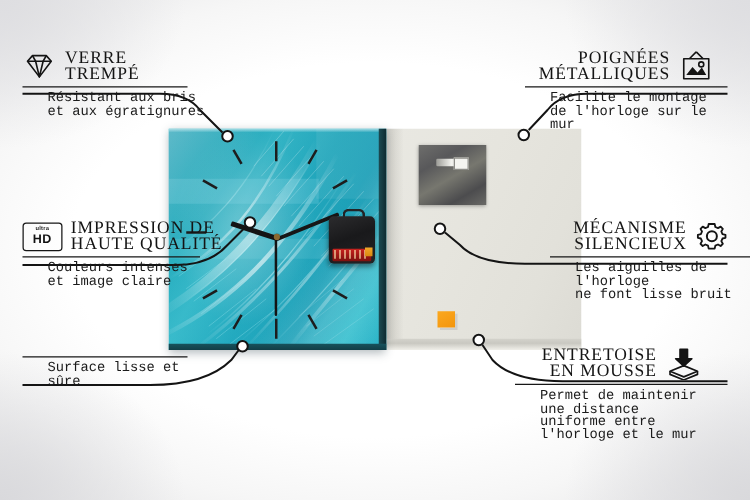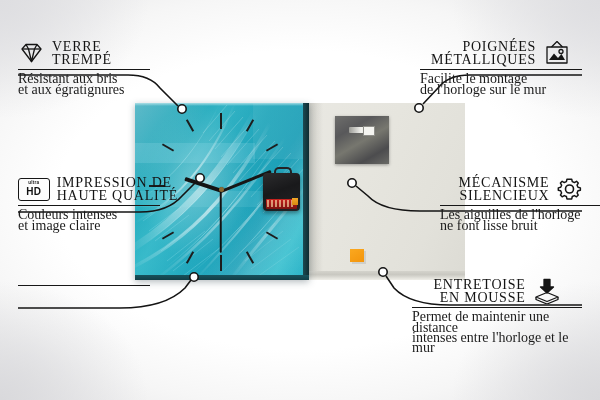--- a/index.html
+++ b/index.html
@@ -128,25 +128,26 @@
     font-size:14px;
     letter-spacing:.75px;
     line-height:13px;
     color:#141414;
     text-transform:uppercase;
     white-space:nowrap;
   }
   .block.right .titles{text-align:right;}
   .rule{height:1.4px;background:#171717;margin:3px 0 4px 0;}
   .desc{
-    font-family:Liberation Serif, serif;
-    font-size:14px;
+    font-family:Liberation Mono, monospace;
+    font-size:11px;
     line-height:10.2px;
     color:#1b1b1b;
     white-space:pre-line;
+    margin-left:20px;
   }
   .block.right .desc{}
   .ico{flex:0 0 auto;display:block;}
 
   
   .hd{
     width:47px;height:23px;border:1.6px solid #161616;border-radius:3px;
     display:flex;flex-direction:column;align-items:center;justify-content:center;
     box-sizing:border-box;line-height:1;
   }
@@ -309,20 +310,21 @@
         <div>HAUTE QUALITÉ</div>
       </div>
     </div>
     <div class="rule" style="width:142px;"></div>
     <div class="desc">Couleurs intenses
 et image claire</div>
   </div>
 
   <div class="block left" style="left:18px;top:282px;width:150px;">
     <div class="rule" style="width:132px;"></div>
+    <div class="desc">Surface lisse et sûre</div>
   </div>
 
   <div class="block right" style="left:420px;top:40px;width:162px;">
     <div class="head">
       <div class="titles">
         <div>POIGNÉES</div>
         <div>MÉTALLIQUES</div>
       </div>
       <svg class="ico" width="28" height="26" viewBox="0 0 28 26">
         <g fill="none" stroke="#141414" stroke-width="1.3" stroke-linejoin="round">
@@ -365,16 +367,16 @@
       <svg class="ico" width="28" height="26" viewBox="0 0 28 26">
         <g fill="none" stroke="#141414" stroke-width="1.3" stroke-linejoin="round">
           <path d="M11,1.5 L17,1.5 L17,9 L20.5,9 L14,15 L7.5,9 L11,9 Z" fill="#141414"></path>
           <path d="M14,14.5 L25,19 L14,23.5 L3,19 Z"></path>
           <path d="M3,19 L3,21.5 L14,26 L25,21.5 L25,19"></path>
         </g>
       </svg>
     </div>
     <div class="rule" style="width:170px;"></div>
     <div class="desc">Permet de maintenir une distance
-intenses entre l'horloge et le mur</div>
+uniforme entre l'horloge et le mur</div>
   </div>
 
 </div>
 
 </body></html>

